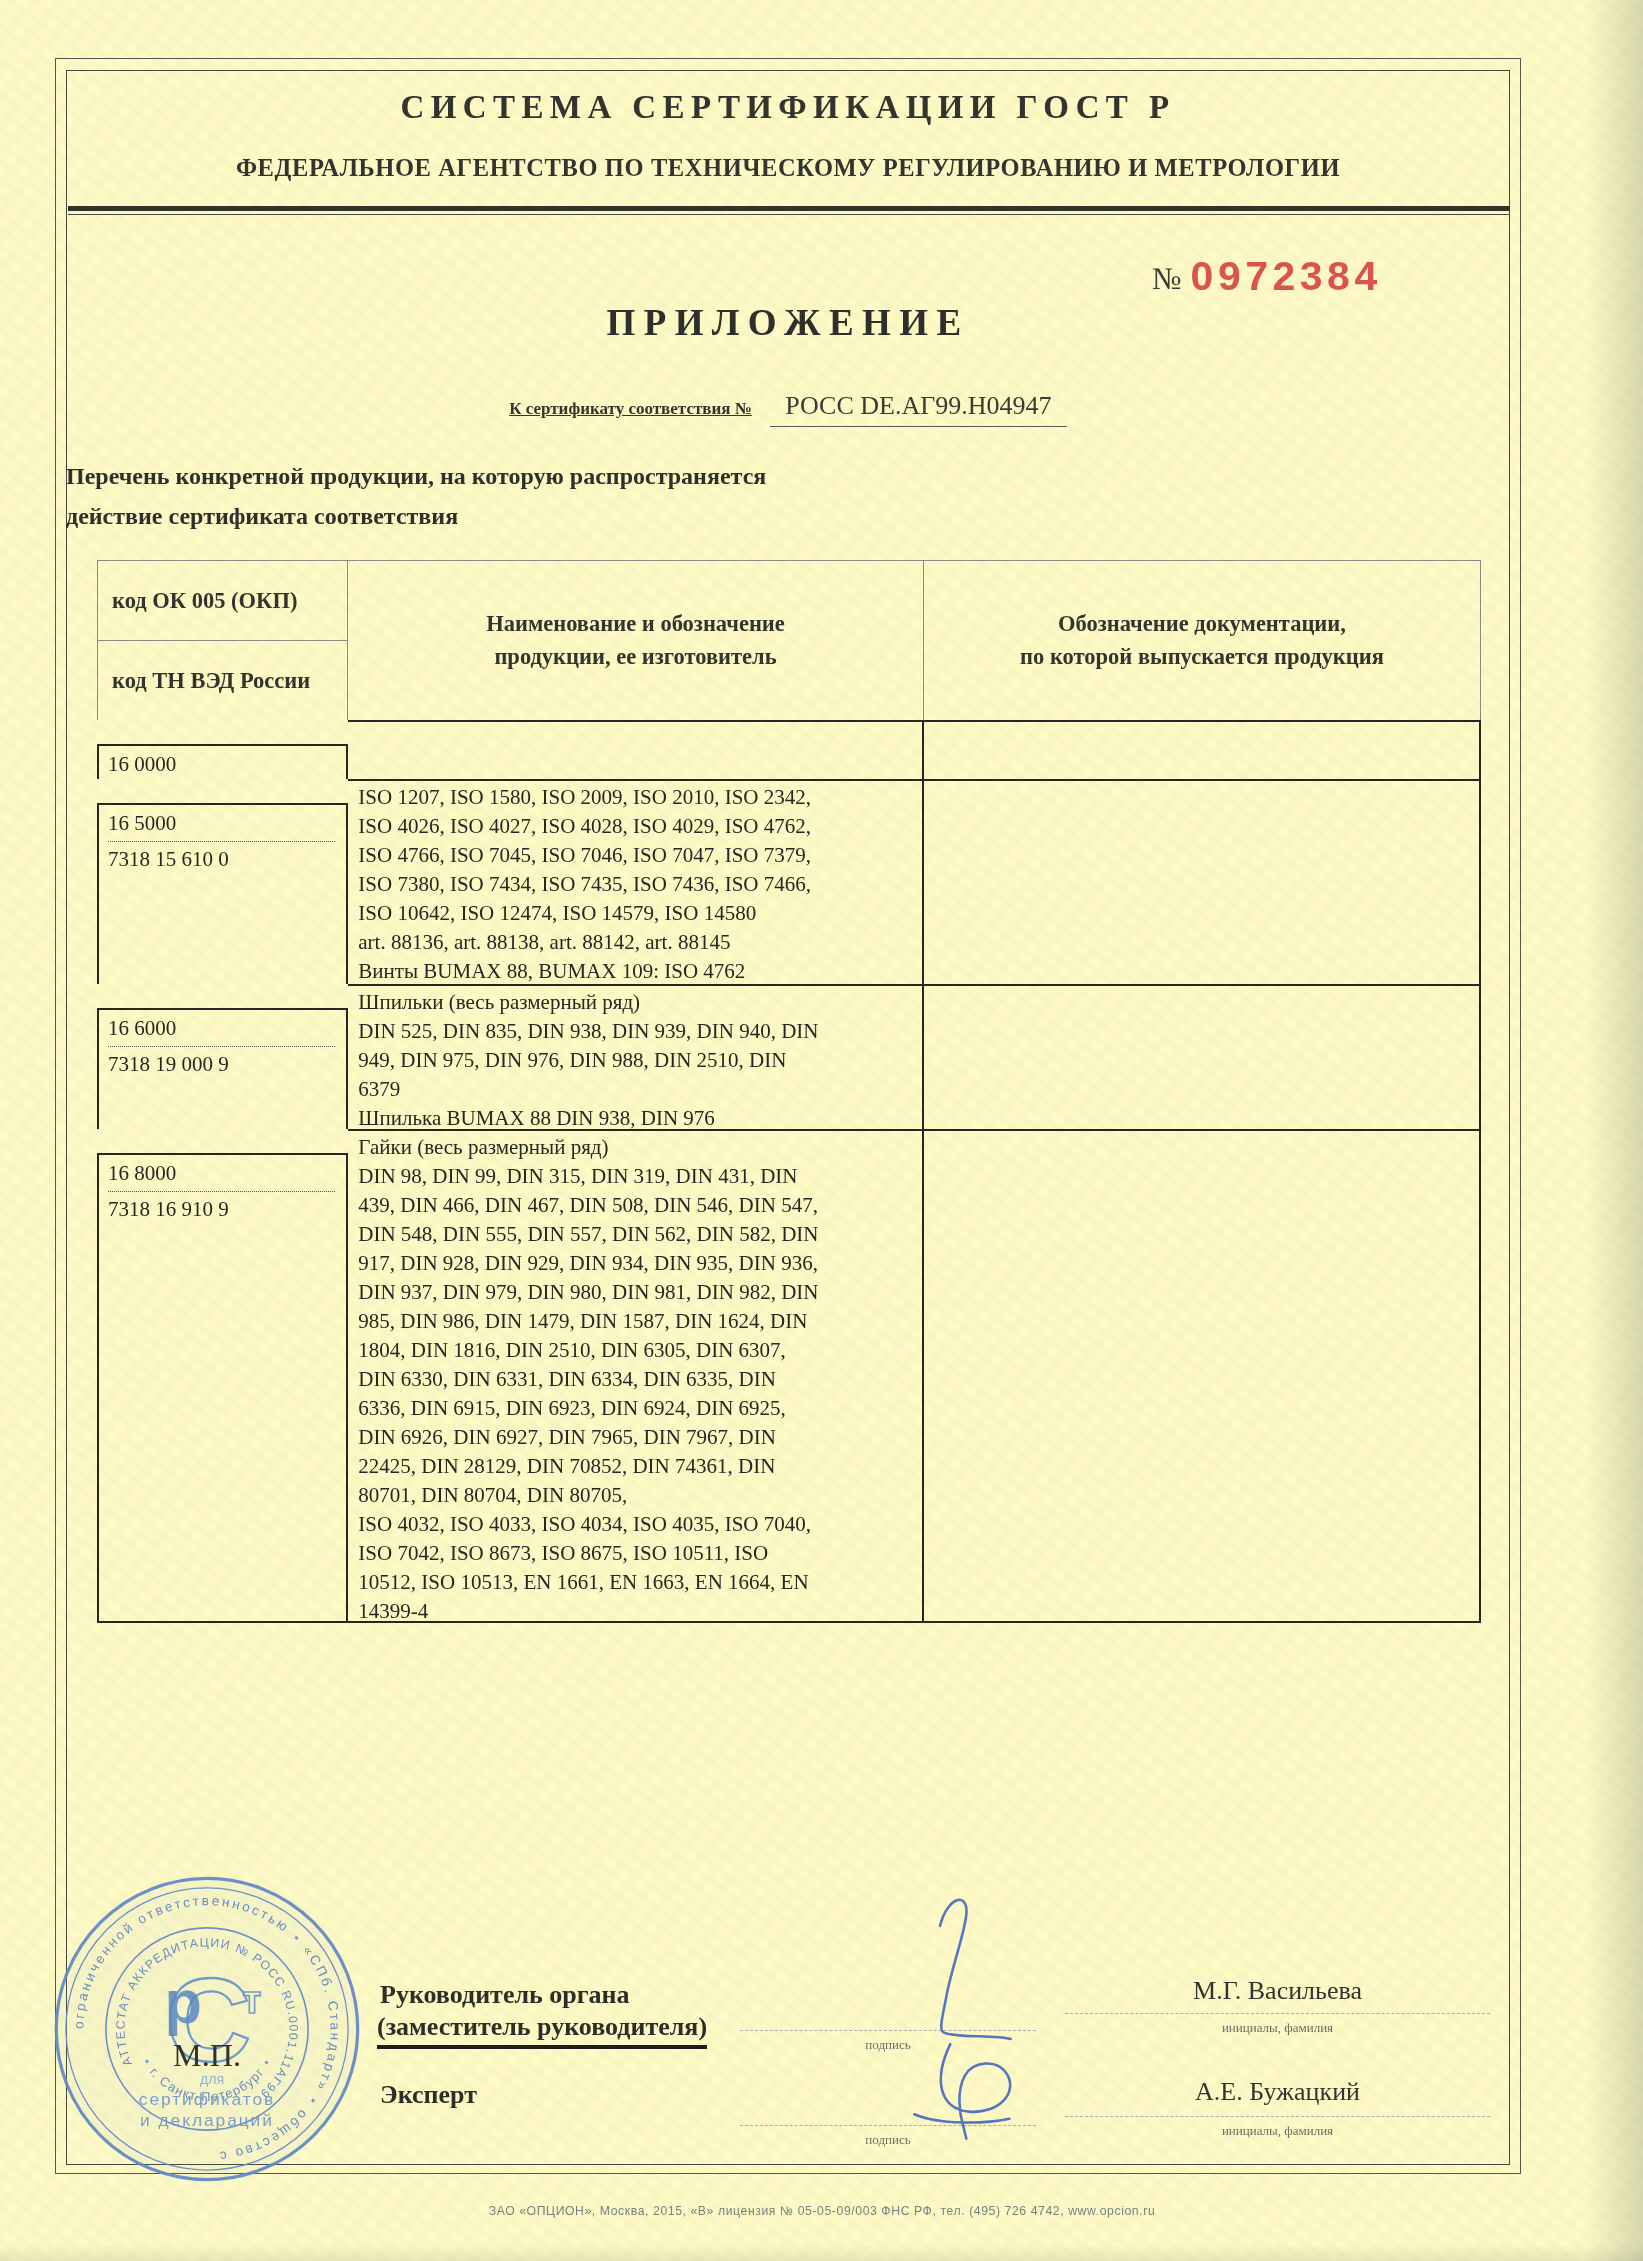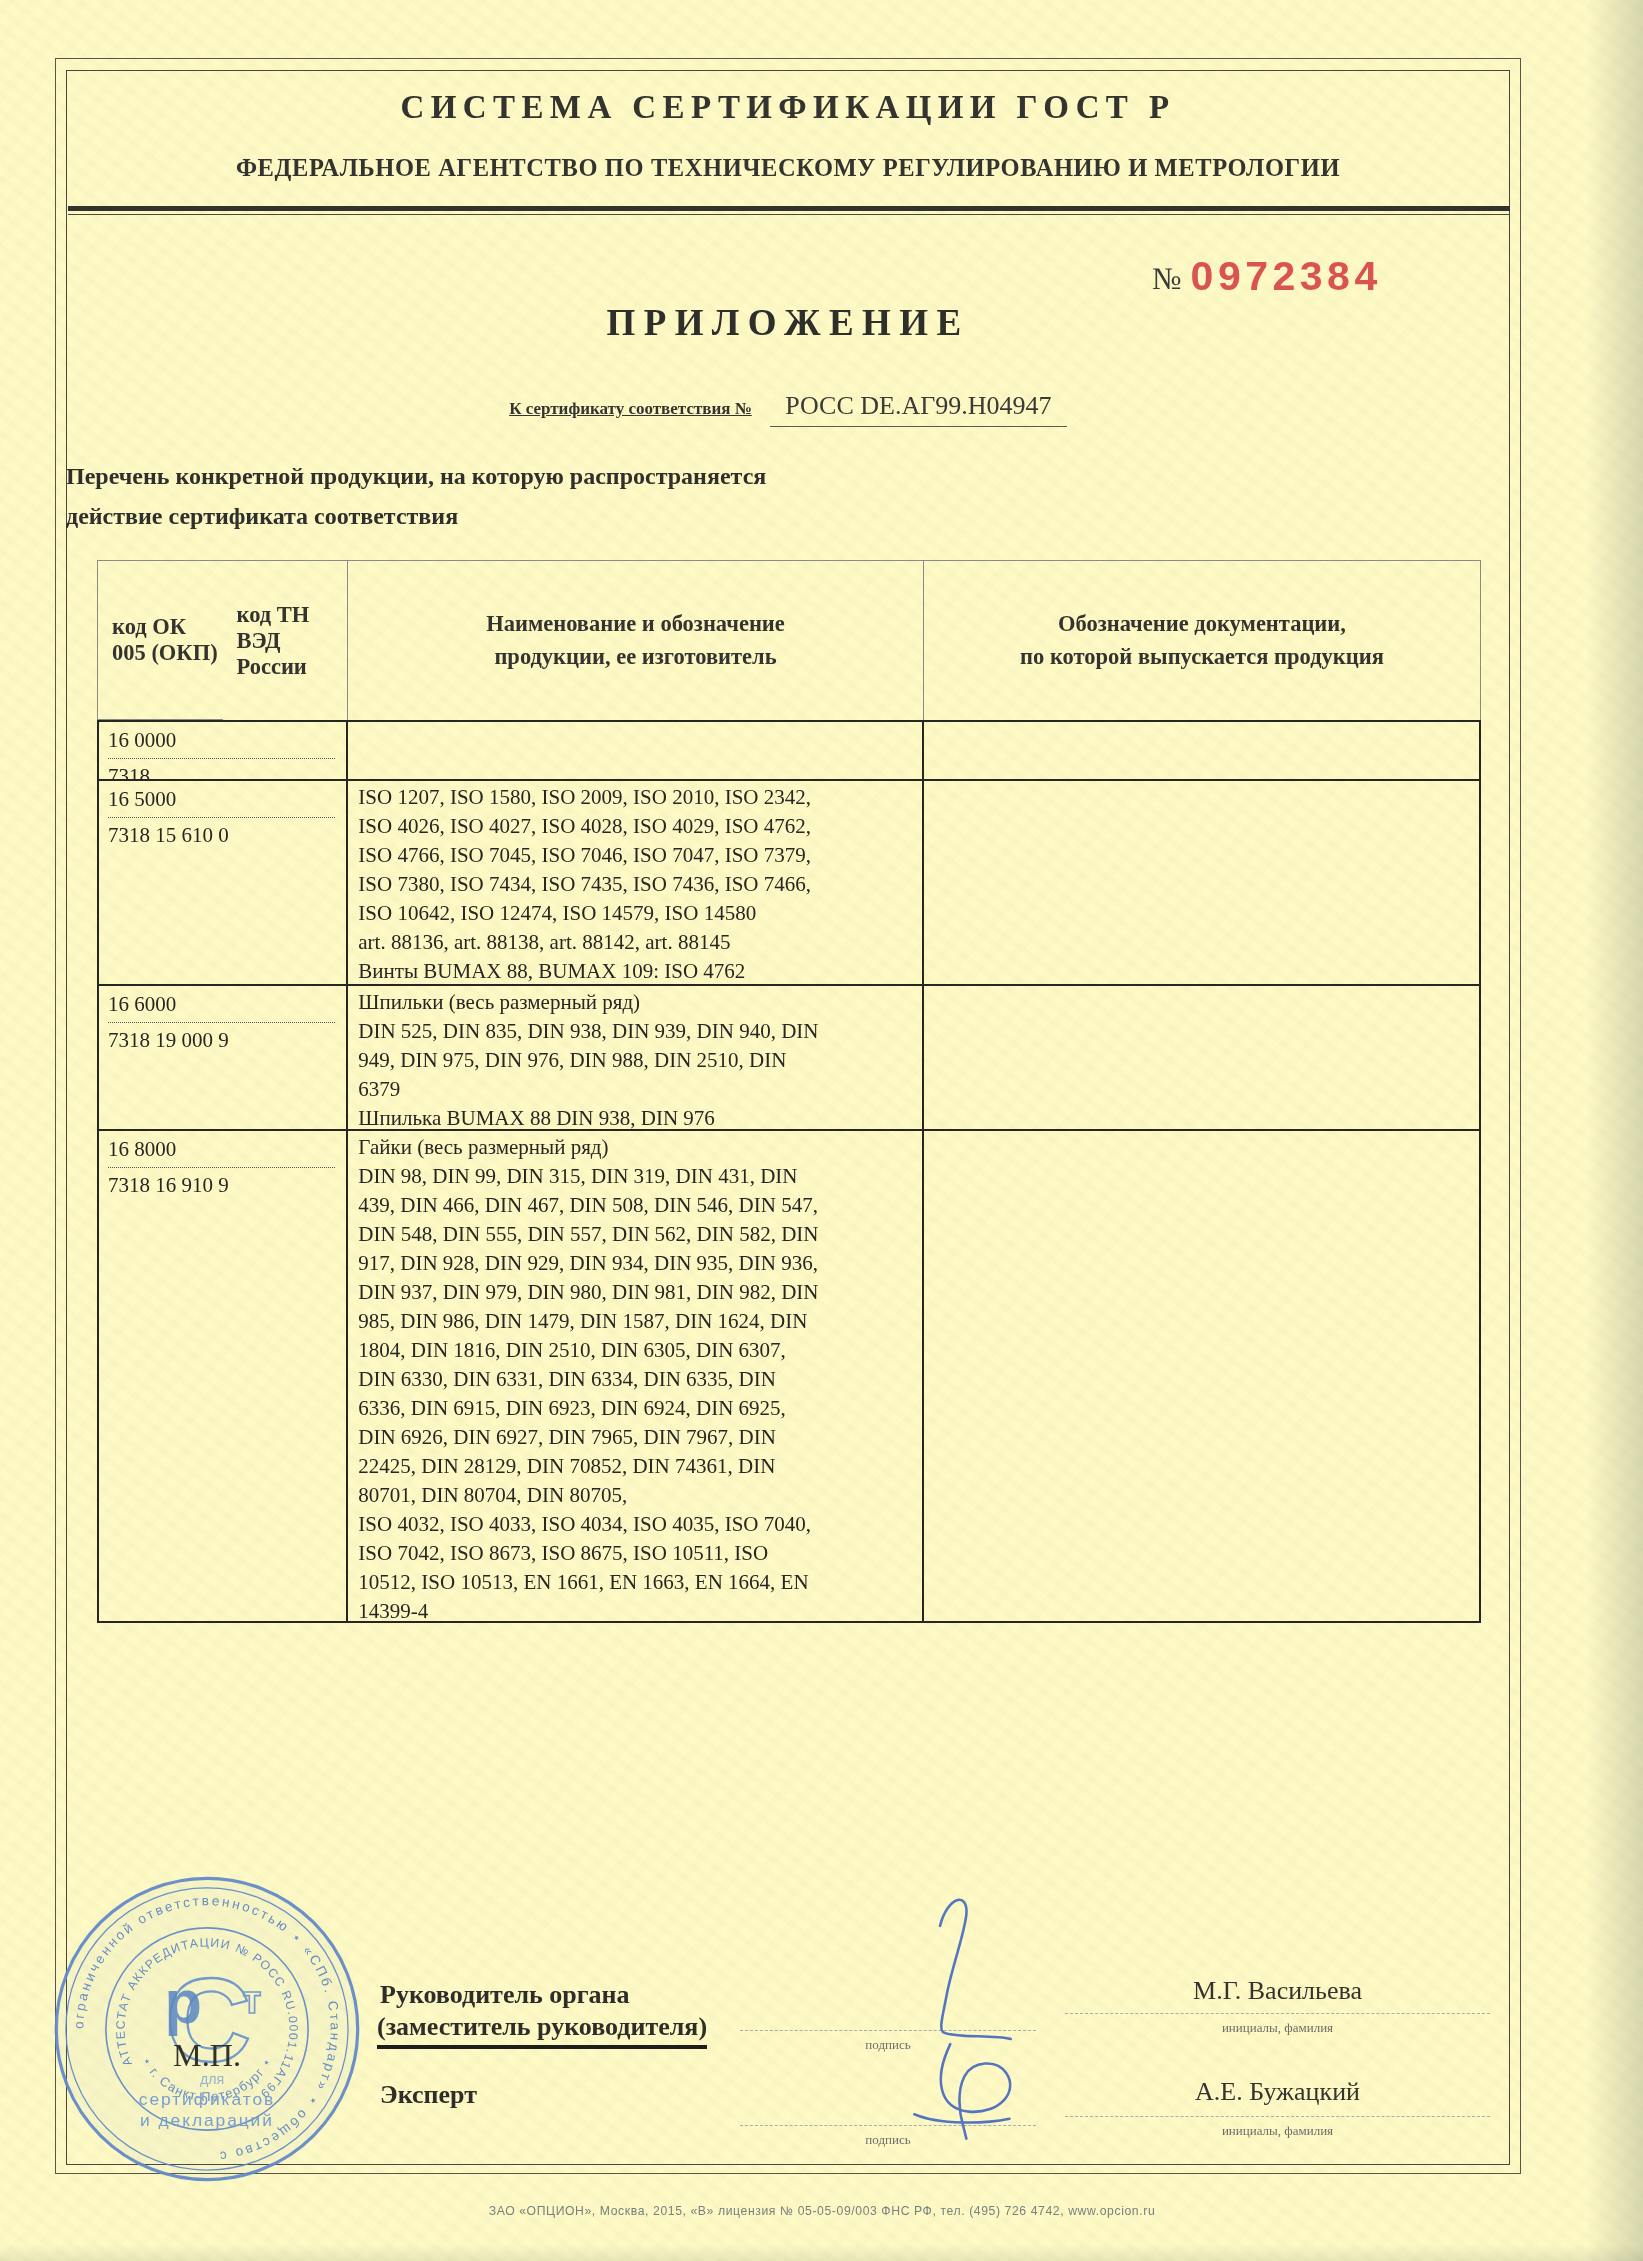--- a/index.html
+++ b/index.html
@@ -83,34 +83,34 @@
     display:grid;
     grid-template-columns:251px 576px 557px;
     grid-template-rows:160px 59px 205px 145px 494px;
   }
   .th{
     border-top:1.3px solid #8b8b85; border-right:1.3px solid #8b8b85;
     font-weight:bold; font-size:22.5px; color:#33332f;
     overflow:hidden;
   }
   .th.first{border-left:1.3px solid #8b8b85;}
-  .th-code{display:flex; }
+  .th-code{display:flex; flex-direction:column;}
   .th-code .half{flex:1; display:flex; align-items:center; padding-left:14px;}
   .th-code .half.top{border-bottom:1.3px solid #8b8b85;}
   .th-center{
     display:flex; align-items:center; justify-content:center;
     text-align:center; white-space:pre-line; line-height:1.45; padding:0 19.3px;
   }
   .td{
     border-top:2.6px solid #262622; border-right:2.6px solid #262622;
     font-size:21px; line-height:29px; color:#262622; overflow:hidden;
   }
   .td.first{border-left:2.6px solid #262622;}
   .td.last-row{border-bottom:2.6px solid #262622;}
-  .td-code{padding:3.9px 6.4px 0 9px;}
+  .td-code{padding:3.9px 6.4px 0 9px;margin-top:24px;}
   .td-code .dotline{border:none; border-top:1.9px dotted #55554f; margin:3.2px 0 2.6px 0; width:98%;}
   .td-name{padding:1.9px 6.4px 0 10.3px; white-space:pre-line;}
 
   
   .sig-role{
     position:absolute; left:380px; font-size:26px; font-weight:bold; color:#2d2d29;
   }
   .sig-role.u{border-bottom:4.5px solid #1e1e1a; padding-bottom:3.2px;}
   .dash-line{position:absolute; border-top:1.3px dashed #a4aeb0; height:0;}
   .small-caption{

